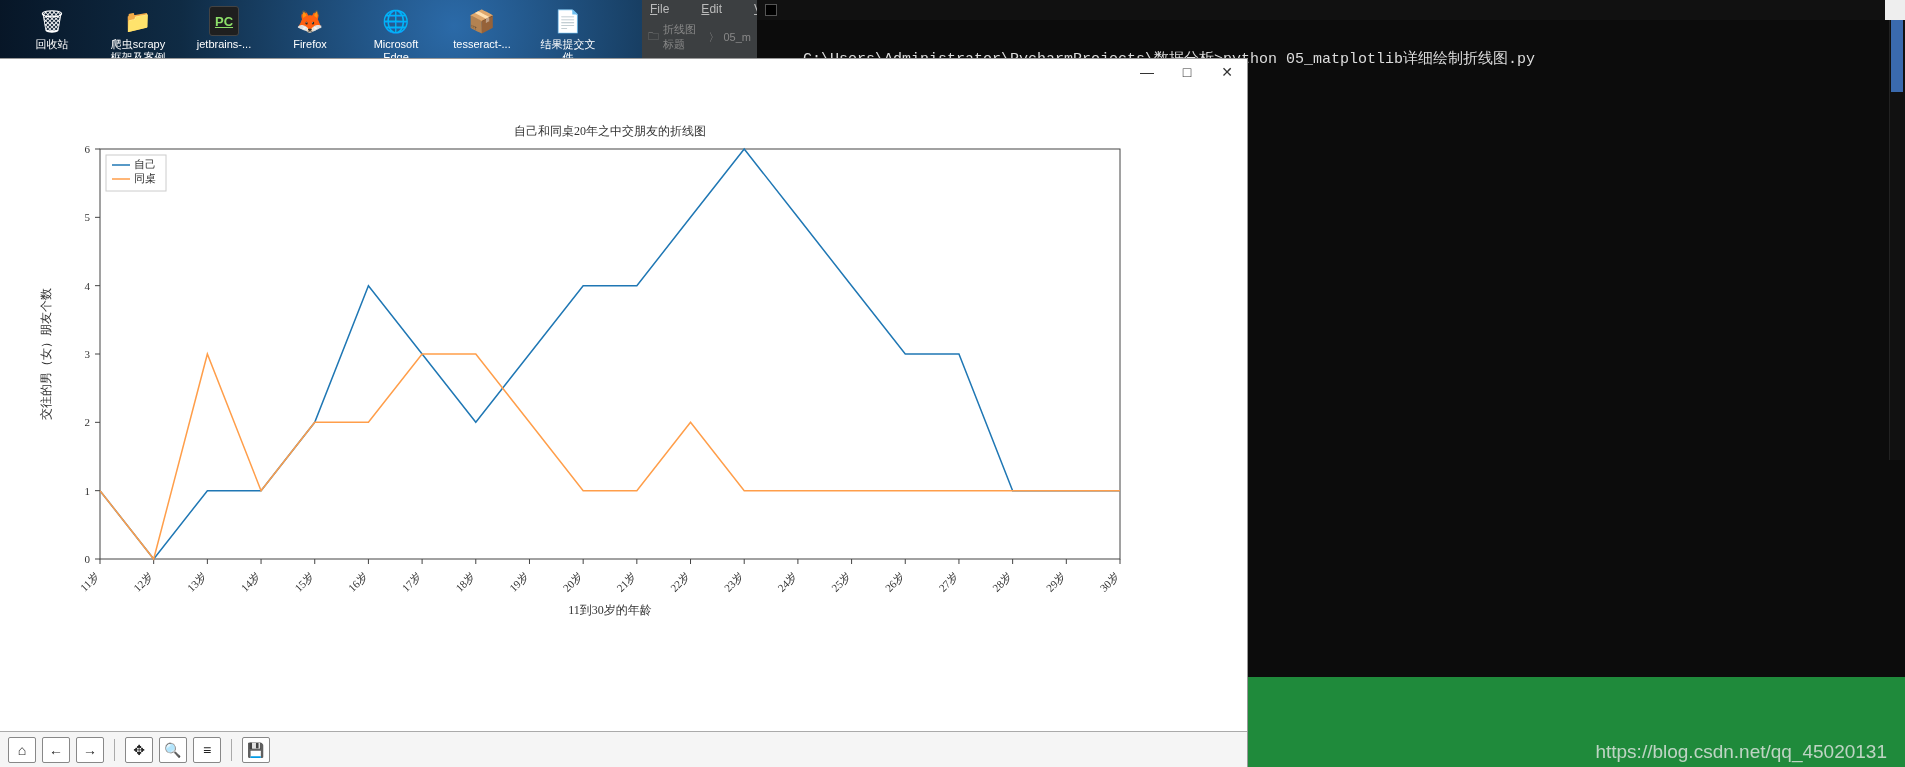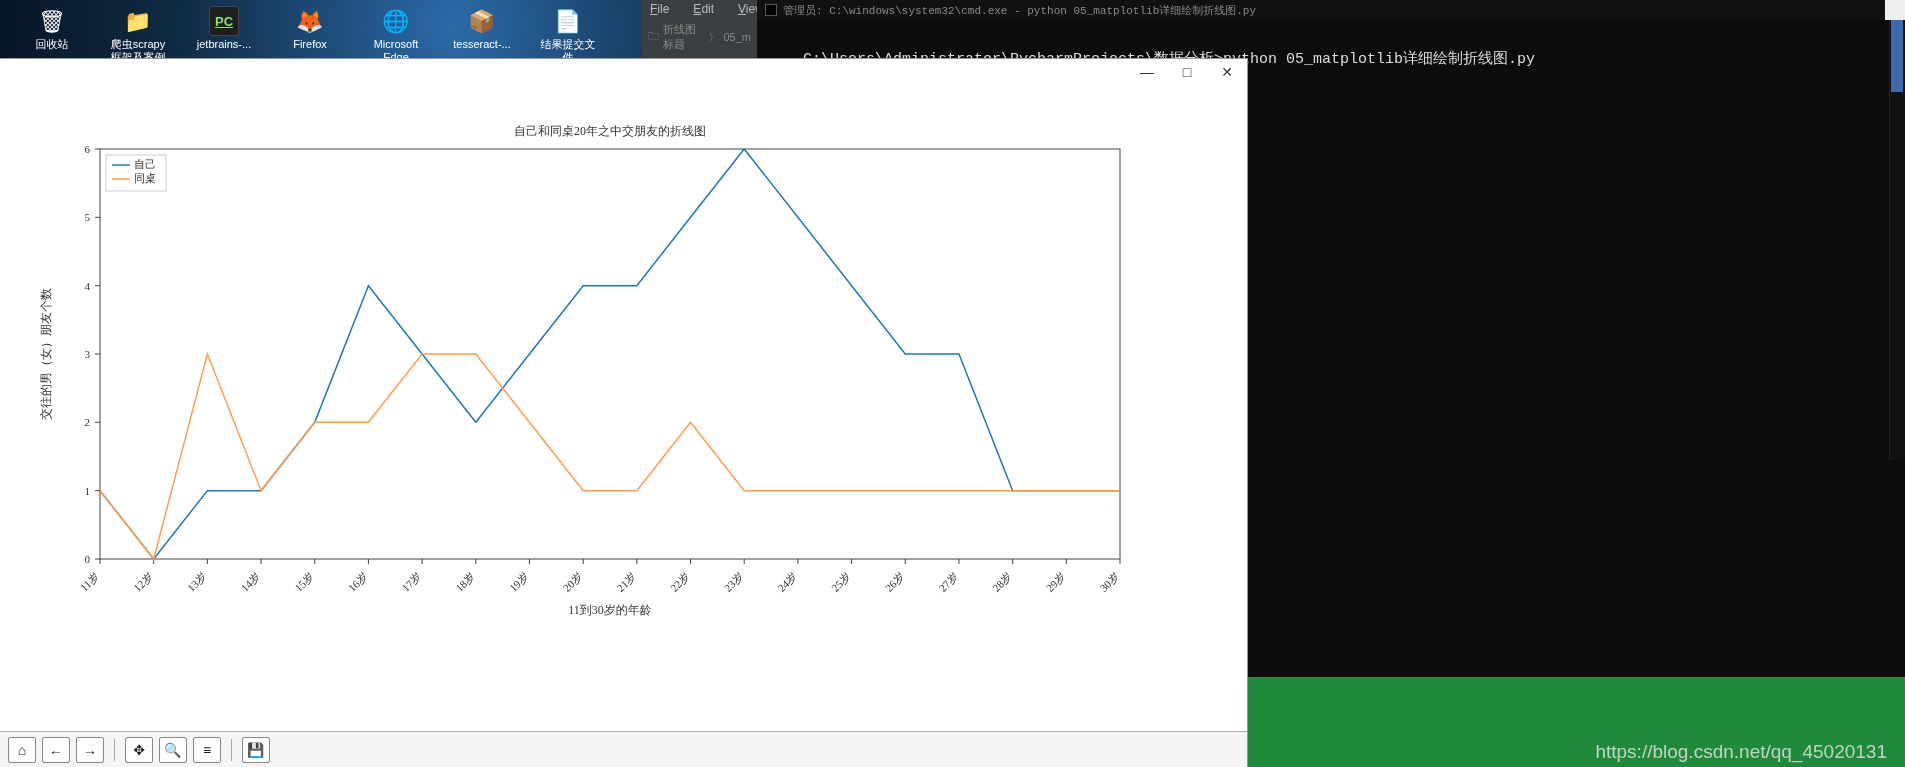--- a/index.html
+++ b/index.html
@@ -15,21 +15,21 @@
   .desktop .icons { display: flex; gap: 22px; padding: 4px 10px 0 20px; }
   .dicon { width: 64px; text-align: center; font-size: 11px; line-height: 13px; }
   .dicon .glyph { height: 34px; display:flex; align-items:center; justify-content:center; font-size:22px; }
   .dicon .sq { width: 30px; height: 30px; background:#1f1f1f; border:1px solid #444; border-radius:3px; display:inline-flex; align-items:center; justify-content:center; font-size:13px; font-weight:bold;text-decoration:underline; }
 
   
   .editor {
     position: absolute; left: 642px; top: 0; width: 115px; height: 65px;
     background: #3c3f41; color: #bbb; font-size: 12px;
   }
-  .editor .menubar { display:flex; gap:8px; }
+  .editor .menubar { display:flex; gap:16px; }
   .editor .menubar span { padding: 2px 8px; }
   .editor .menubar span u { text-decoration: underline; }
   .editor .crumb { padding: 4px 6px; font-size: 11px; color:#888; display:flex; align-items:center; gap:4px; }
   .editor .tabstrip { padding: 2px 6px; font-size: 11px; color:#888; }
 
   
   .terminal {
     position: absolute; left: 757px; top: 0; right: 0; height: 767px;
     background: #0c0c0c; color: #ccc;
     font-family: Consolas, "Courier New", monospace; font-size: 15px;
@@ -142,21 +142,20 @@
   </div>
   <div class="tabstrip">
     <span>🐍</span>
     <span>05  matplotlib</span>
   </div>
 </div>
 
 <div class="terminal">
   <div class="titlebar">
     <span class="cmdicon"></span>
-    <span>管理员: C:\windows\system32\cmd.exe - python  05_matplotlib详细绘制折线图.py</span>
   </div>
   <div class="termscroll">
       <div class="thumb"></div>
     </div>
   <div class="toprightstrip"></div>
   <div class="body">
     <span class="prompt">C:\Users\Administrator\PycharmProjects\数据分析&gt;python 05_matplotlib详细绘制折线图.py</span>
   </div>
   <div class="codebox" id="codebox">
       <div><span class="cred"># x轴</span></div>

